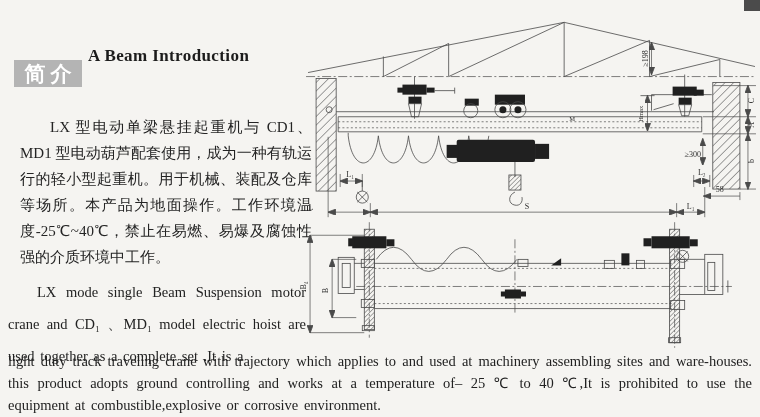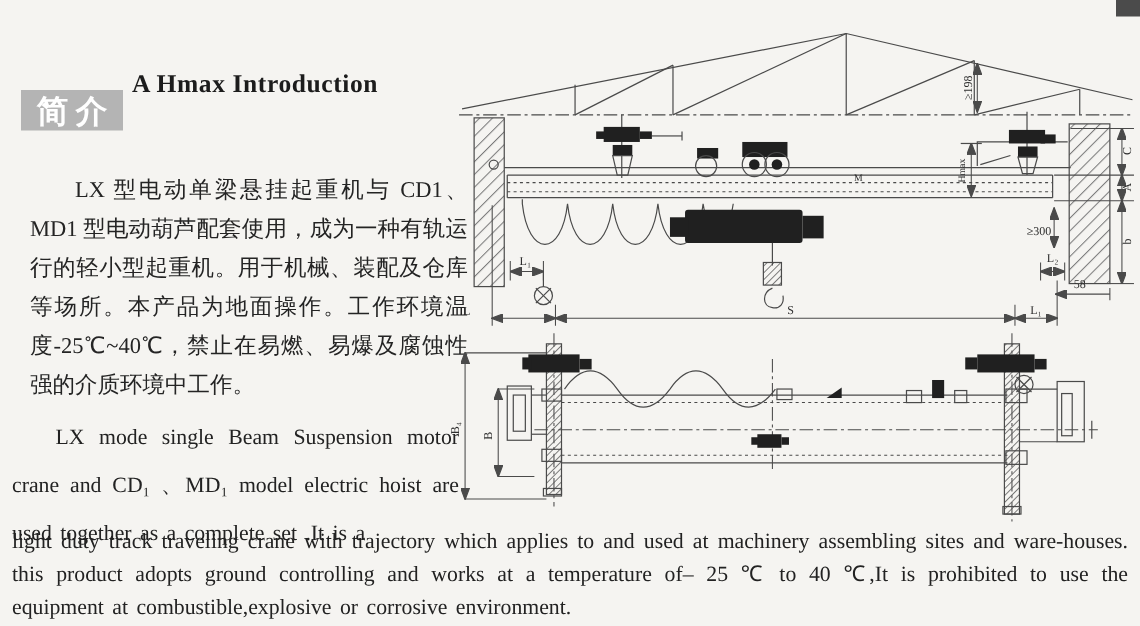--- a/index.html
+++ b/index.html
@@ -38,21 +38,21 @@
   .dwg .dim{stroke-width:.7;}
   .dwg text{font:8px "Liberation Serif", serif;fill:#2d2d2d;stroke:none;}
   .dwg text.sm{font-size:6.5px;}
 </style>
 </head>
 <body>
 
 <div class="corner-mark"></div>
 
 <div class="badge">简介</div>
-<div class="title">A Hmax Introduction</div>
+<div class="title">A Beam Introduction</div>
 
 <p class="zh">LX 型电动单梁悬挂起重机与 CD1、MD1 型电动葫芦配套使用，成为一种有轨运行的轻小型起重机。用于机械、装配及仓库等场所。本产品为地面操作。工作环境温度-25℃~40℃，禁止在易燃、易爆及腐蚀性强的介质环境中工作。</p>
 <p class="en-col">LX mode single Beam Suspension motor crane and CD₁ 、MD₁ model electric hoist are used together as a complete set .It is a</p>
 <p class="en-full">light duty track traveling crane with trajectory which applies to and used at machinery assembling sites and ware-houses. this product adopts ground controlling and works at a temperature of– 25 ℃ to 40 ℃,It is prohibited to use the equipment at combustible,explosive or corrosive environment.</p>
 
 <div class="figure">
 <svg class="dwg" viewBox="0 0 460 340" width="462" height="342" xmlns="http://www.w3.org/2000/svg">
   <defs>
     <marker id="ar" viewBox="0 0 8 6" refX="7.5" refY="3" markerWidth="8" markerHeight="6" orient="auto-start-reverse" markerUnits="userSpaceOnUse">
       <path d="M0,0L8,3L0,6Z" fill="#4a4a4a"></path>

